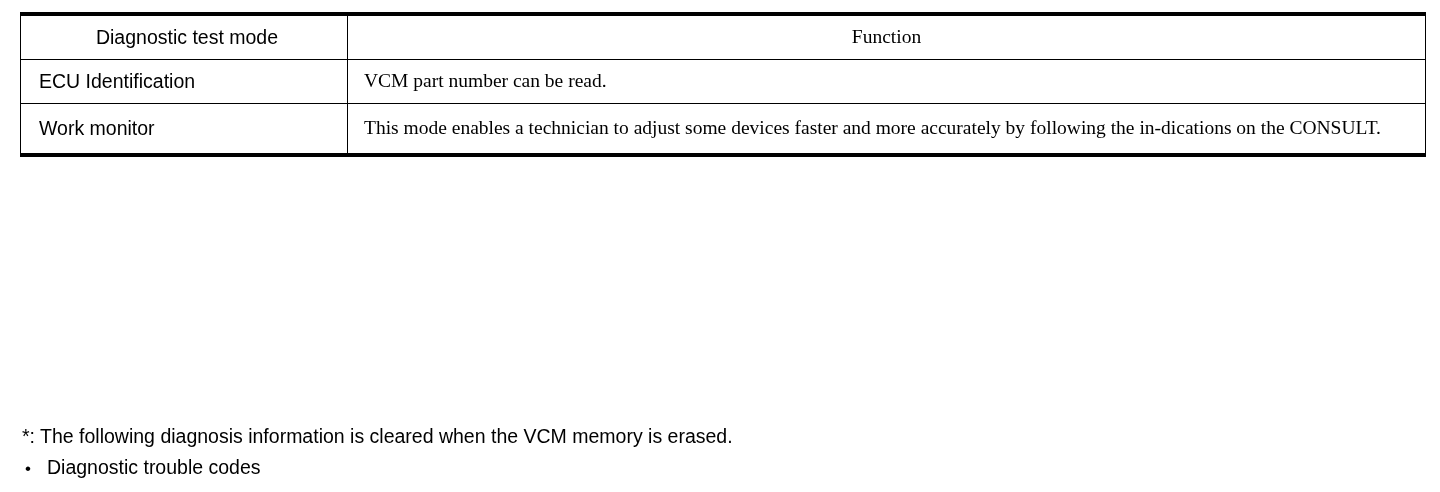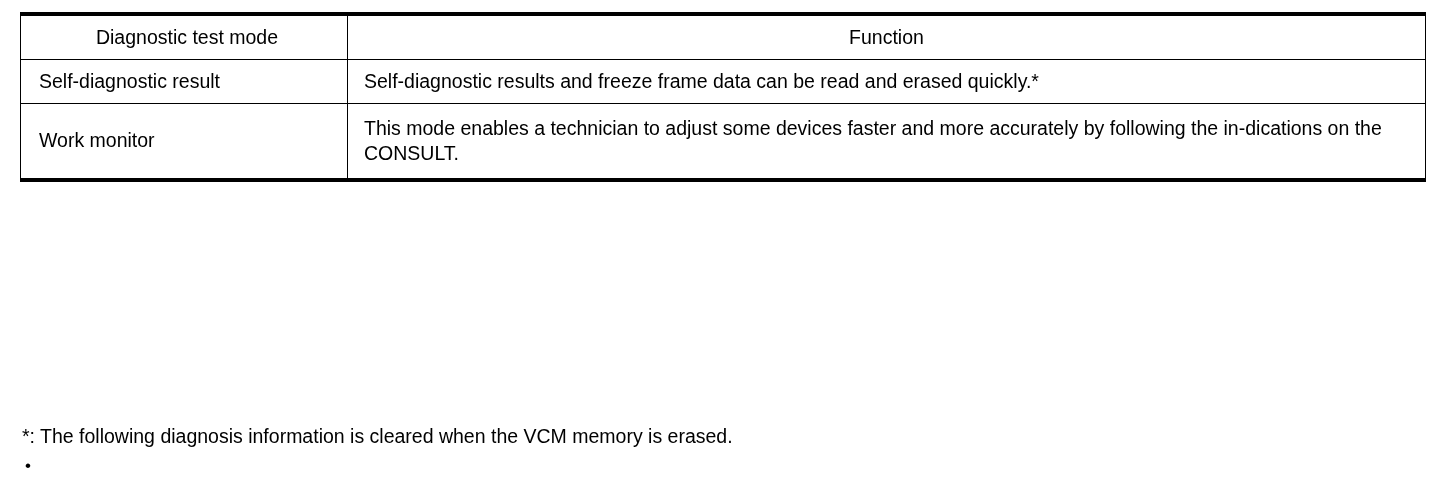--- a/index.html
+++ b/index.html
@@ -72,21 +72,21 @@
     padding: 7px 12px 7px 14px;
   }
   .cell-inner.center {
     text-align: center;
     padding-left: 12px;
   }
   .row-1line .cell-inner { padding-top: 9px; padding-bottom: 9px; }
   .row-2line .cell-inner { padding-top: 12px; padding-bottom: 12px; }
 
   .mode-cell .cell-inner { padding-left: 18px; }
-  .func-cell .cell-inner { padding-left: 16px; padding-right: 16px; }
+  .func-cell .cell-inner { padding-left: 16px; padding-right: 16px; font-family: Liberation Serif, serif; }
 
   
   .footnotes {
     position: absolute;
     left: 20px;
     top: 382px;
     width: 1405px;
     font-size: 19.5px;
     line-height: 1.2;
   }
@@ -126,29 +126,29 @@
         <th class="mode-cell">
           <div class="cell-inner center">Diagnostic test mode</div>
         </th>
         <th class="func-cell">
           <div class="cell-inner center">Function</div>
         </th>
       </tr>
     </thead>
     <tbody>
 
-
       <tr class="row-1line">
         <td class="mode-cell">
-          <div class="cell-inner">Self-diagnostic result</div>
+          <div class="cell-inner">ECU Identification</div>
         </td>
         <td class="func-cell">
-          <div class="cell-inner">Self-diagnostic results and freeze frame data can be read and erased quickly.*</div>
+          <div class="cell-inner">VCM part number can be read.</div>
         </td>
       </tr>
+
 
 
 
       <tr class="row-2line">
         <td class="mode-cell">
           <div class="cell-inner">Work monitor</div>
         </td>
         <td class="func-cell">
           <div class="cell-inner">This mode enables a technician to adjust some devices faster and more accurately by following the in-dications on the CONSULT.</div>
         </td>
@@ -156,20 +156,21 @@
 
 
     </tbody>
   </table>
 
   <div class="footnotes">
     <div class="footnote-line">*: The following diagnosis information is cleared when the VCM memory is erased.</div>
 
     <div class="bullet-line">
       <span class="bullet-mark">•</span>
+      <span class="bullet-text">Diagnostic trouble codes</span>
     </div>
 
     <div class="bullet-line">
       <span class="bullet-mark">•</span>
     </div>
   </div>
 
 </div>
 
 </body></html>

